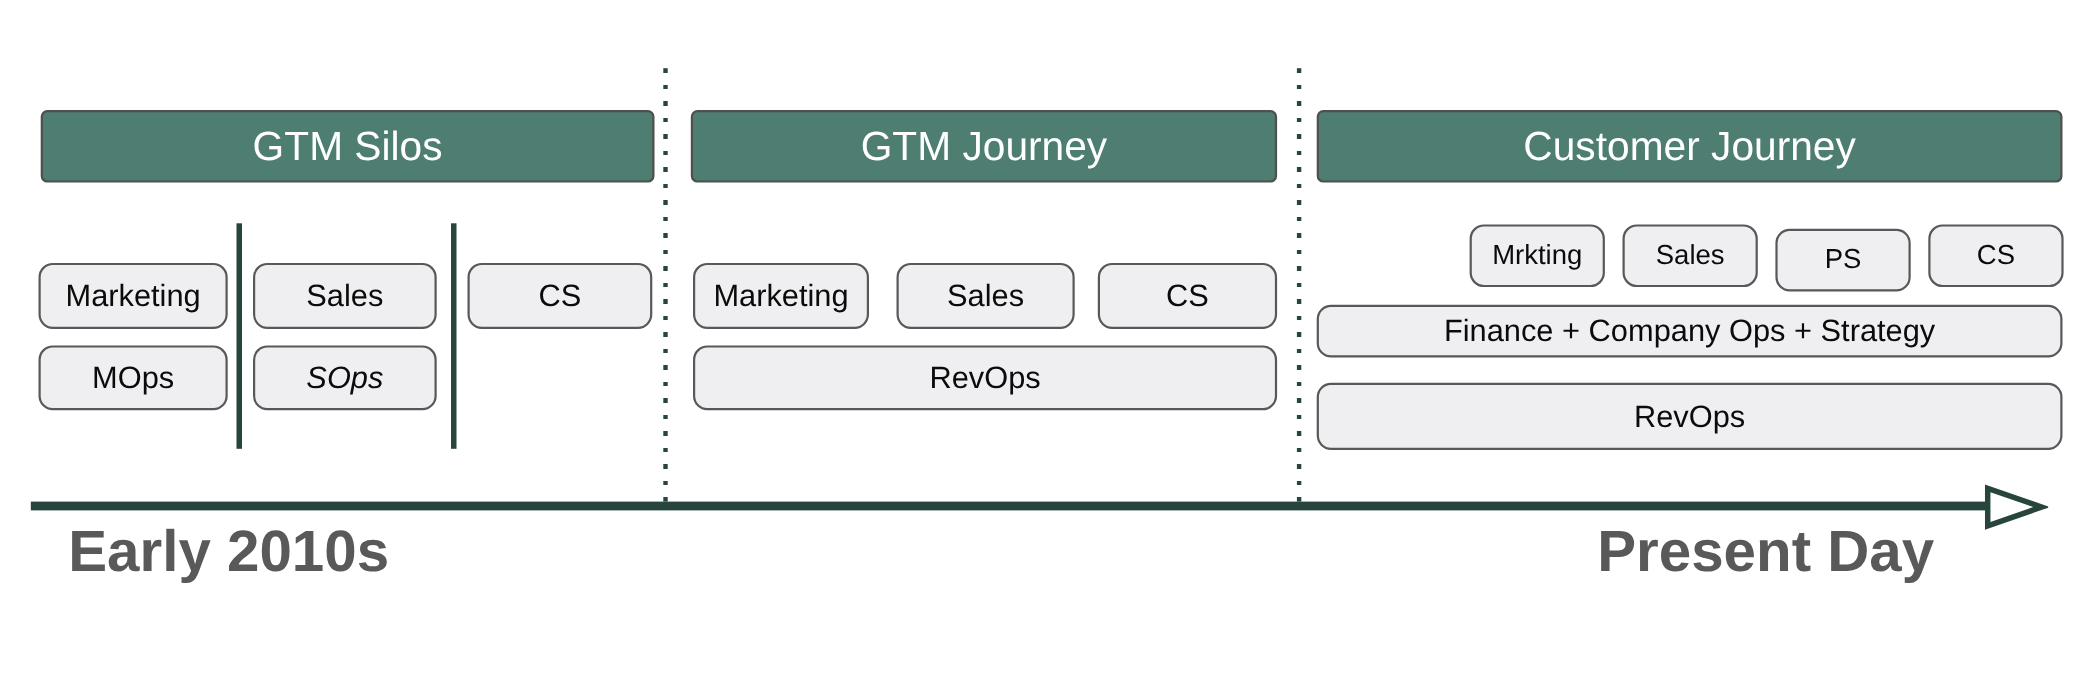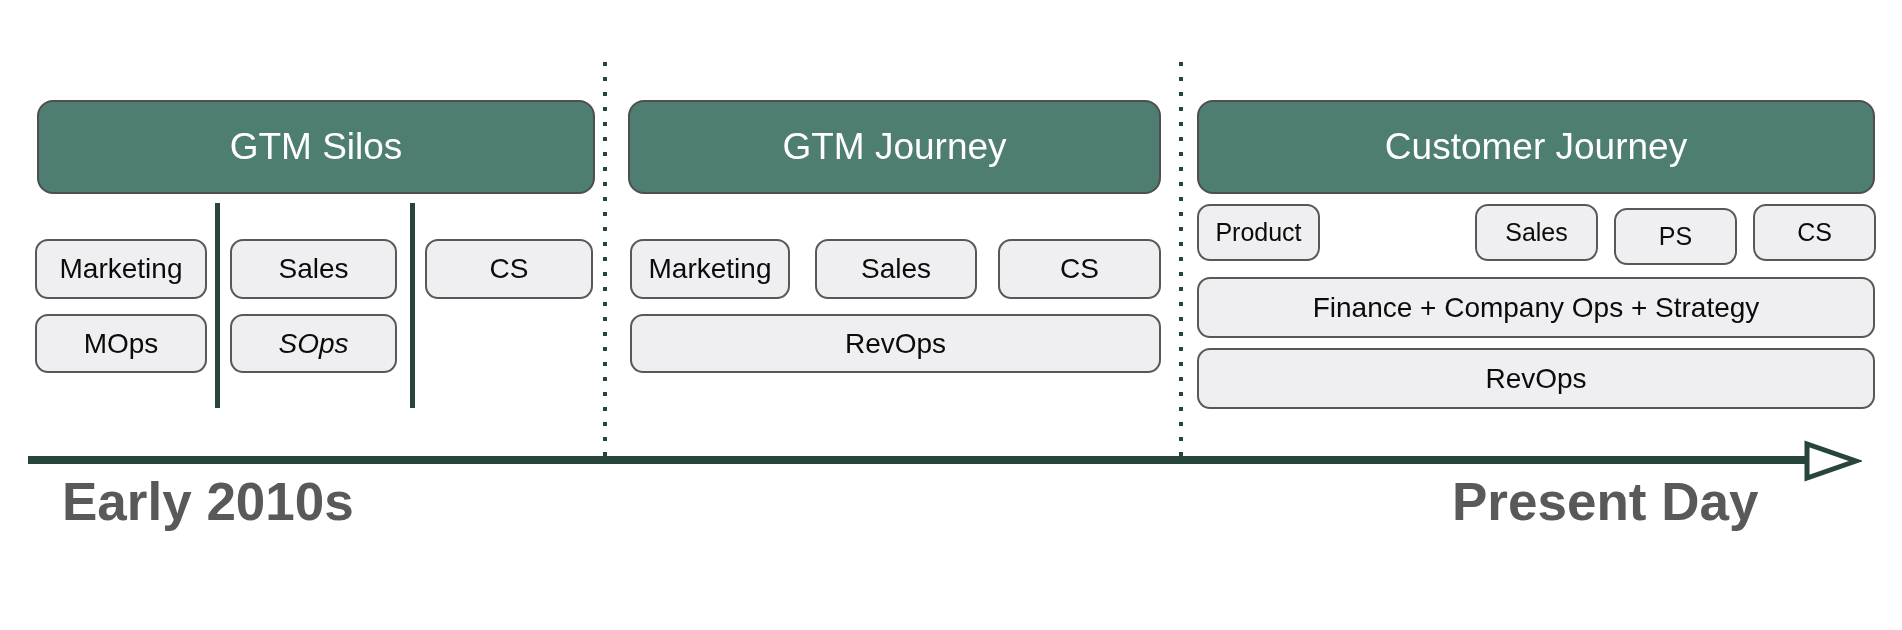--- a/index.html
+++ b/index.html
@@ -1,22 +1,22 @@
 <!DOCTYPE html>
 <html style="--header-fill: #4e7d71; --header-text: #ffffff; --box-fill: #efeef0; --box-border: #58585a; --box-text: #0b0b0b; --line-green: #27453d; --label-gray: #595959;"><head>
 <meta charset="utf-8">
 <style>
   html,body{margin:0;padding:0;background:#ffffff;}
   #canvas{
     position:relative;width:1902px;height:630px;background:#ffffff;overflow:hidden;
     font-family:"Liberation Sans","DejaVu Sans",sans-serif;
   }
   .hdr{
-    position:absolute;top:100px;height:94px;
-    background:var(--header-fill);border:2px solid #4f4f4f;border-radius:16px;
+    position:absolute;top:100px;height:66px;
+    background:var(--header-fill);border:2px solid #4f4f4f;border-radius:6px;
     display:flex;align-items:center;justify-content:center;
     color:var(--header-text);font-size:37px;box-sizing:border-box;
   }
   .box{
     position:absolute;
     background:var(--box-fill);border:2px solid var(--box-border);border-radius:13px;
     display:flex;align-items:center;justify-content:center;
     color:var(--box-text);font-size:28px;box-sizing:border-box;
   }
   .box.small{font-size:25px;}
@@ -62,26 +62,26 @@
 
   <div class="box" style="left:630px;top:239px;width:160px;height:60px;">Marketing</div>
   <div class="box" style="left:815px;top:239px;width:162px;height:60px;">Sales</div>
   <div class="box" style="left:998px;top:239px;width:163px;height:60px;">CS</div>
   <div class="box" style="left:630px;top:314px;width:531px;height:59px;">RevOps</div>
 
   <div class="dotline" style="left:1179px;"></div>
 
   <div class="hdr" style="left:1197px;width:678px;">Customer Journey</div>
 
-  <div class="box small" style="left:1197px;top:204px;width:123px;height:57px;">Product</div>
+  <div class="box small" style="left:1336px;top:204px;width:123px;height:57px;">Mrkting</div>
   <div class="box small" style="left:1475px;top:204px;width:123px;height:57px;">Sales</div>
   <div class="box small" style="left:1614px;top:208px;width:123px;height:57px;">PS</div>
   <div class="box small" style="left:1753px;top:204px;width:123px;height:57px;">CS</div>
 
-  <div class="box" style="left:1197px;top:277px;width:678px;height:61px;">Finance + Company Ops + Strategy</div>
+  <div class="box" style="left:1197px;top:277px;width:678px;height:48px;">Finance + Company Ops + Strategy</div>
   <div class="box" style="left:1197px;top:348px;width:678px;height:61px;">RevOps</div>
 
   <div class="tl-line"></div>
   <svg class="tl-arrow" width="58" height="42" viewBox="0 0 58 42">
     <polygon points="3,4 3,38 52,21" fill="#ffffff" stroke="#27453d" stroke-width="5"></polygon>
   </svg>
 
   <div class="era-label" style="left:62px;">Early 2010s</div>
   <div class="era-label" style="left:1452px;">Present Day</div>
 

